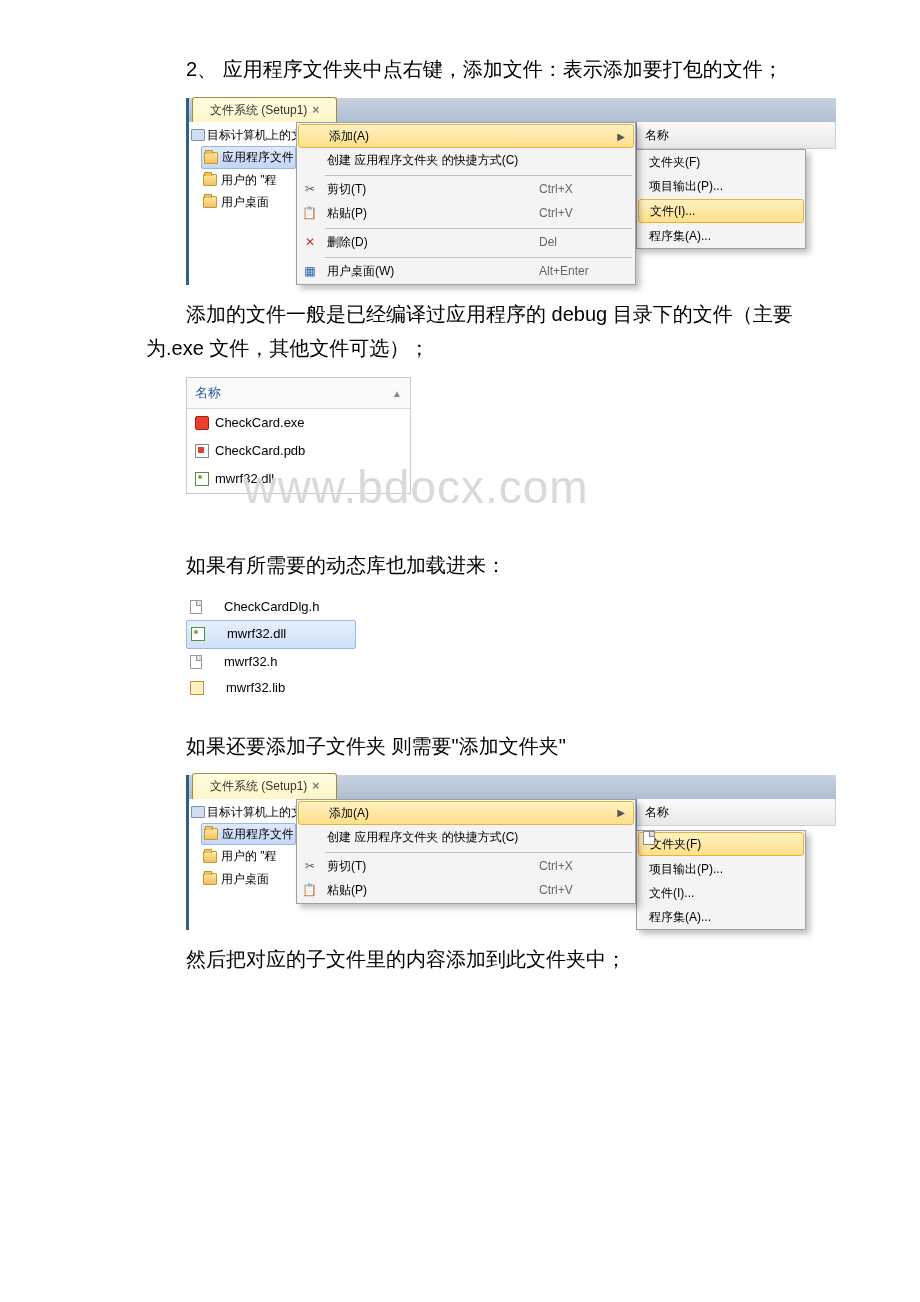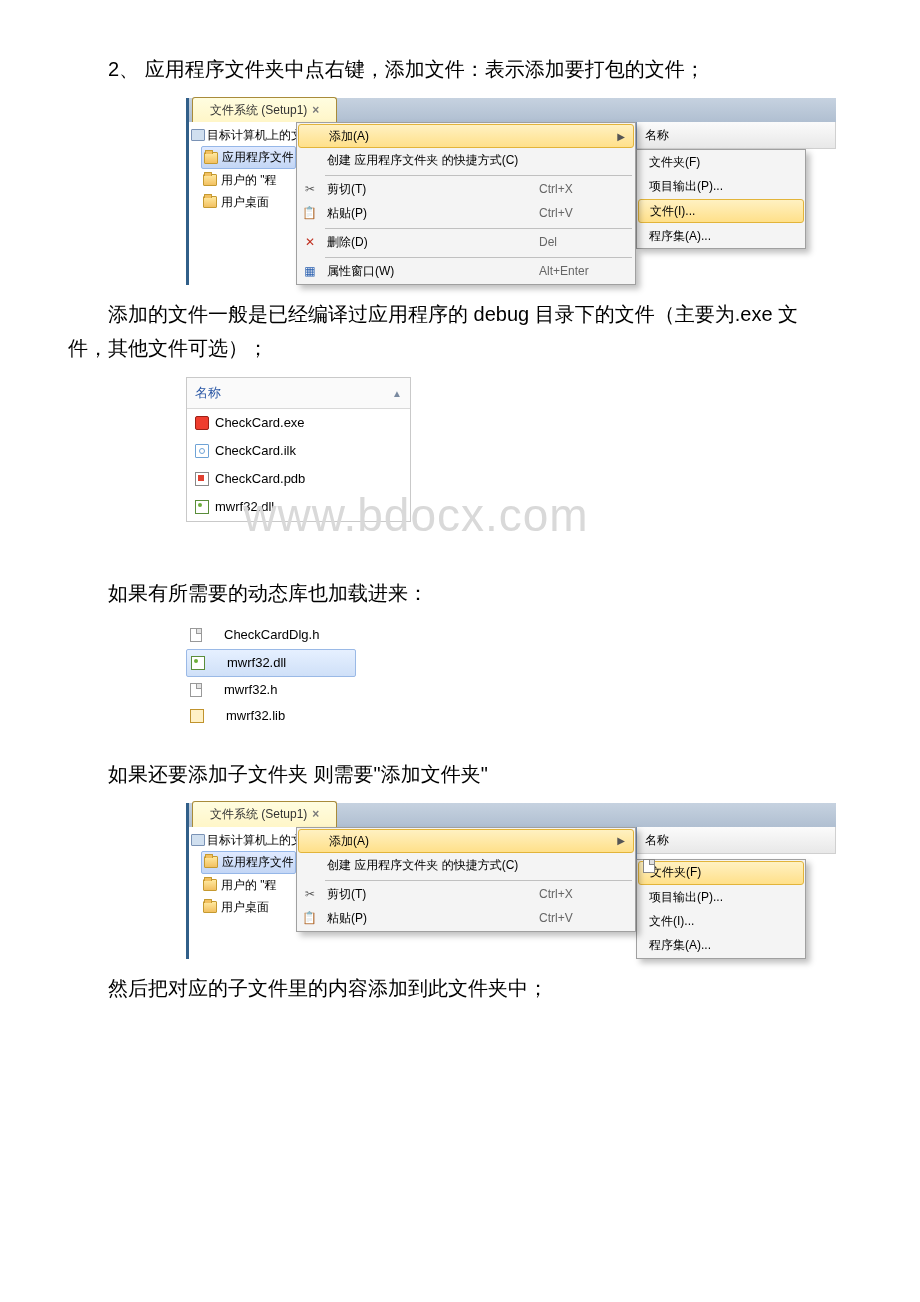--- a/index.html
+++ b/index.html
@@ -5,21 +5,21 @@
   * { box-sizing: border-box; margin: 0; padding: 0; }
   body {
     background: #fff;
     font-family: "Microsoft YaHei", "SimSun", sans-serif;
     width: 920px;
     padding: 40px 30px 60px 30px;
     font-size: 20px;
     line-height: 1.7;
     color: #000;
   }
-  .para { margin: 12px 90px 12px 38px; text-indent: 0; }
+  .para { margin: 12px 90px 12px 116px; text-indent: 0; }
   .para.indent { text-indent: 2em; }
   .screenshot-box {
     margin: 10px 0 10px 156px;
     border-left: 3px solid #315f89;
   }
   .tab-strip {
     background: linear-gradient(to bottom, #c6d2e0 0%, #b0bfd1 100%);
     height: 24px;
     display: flex;
     align-items: flex-end;
@@ -246,21 +246,21 @@
               </span>
             <span class="label">删除(D)</span>
             <span class="shortcut">Del</span>
               <span class="arrow"></span>
           </div>
           <div class="menu-sep"></div>
           <div class="item">
             <span class="iconslot">
                 <span class="glyph blue">▦</span>
               </span>
-            <span class="label">属性窗口(W)</span>
+            <span class="label">用户桌面(W)</span>
             <span class="shortcut">Alt+Enter</span>
               <span class="arrow"></span>
           </div>
         </div>
 
         <div style="display:flex; flex-direction:column; flex:1;">
           <div class="right-list" style="border-left:1px solid #7d95b8;flex:none;">
             <div class="list-header">
               <div class="col-head">名称</div>
             </div>
@@ -282,24 +282,20 @@
 
 
 <div class="filelist">
   <div class="flhead">
     <span>名称</span>
     <span class="sort">▲</span>
   </div>
   <div class="flrow">
     <span class="exe-icon"></span>
     <span>CheckCard.exe</span>
-  </div>
-  <div class="flrow">
-    <span class="ilk-icon"></span>
-    <span>CheckCard.ilk</span>
   </div>
   <div class="flrow">
     <span class="pdb-icon"></span>
     <span>CheckCard.pdb</span>
   </div>
   <div class="flrow">
     <span class="dll-icon"></span>
     <span>mwrf32.dll</span>
   </div>
 </div>

